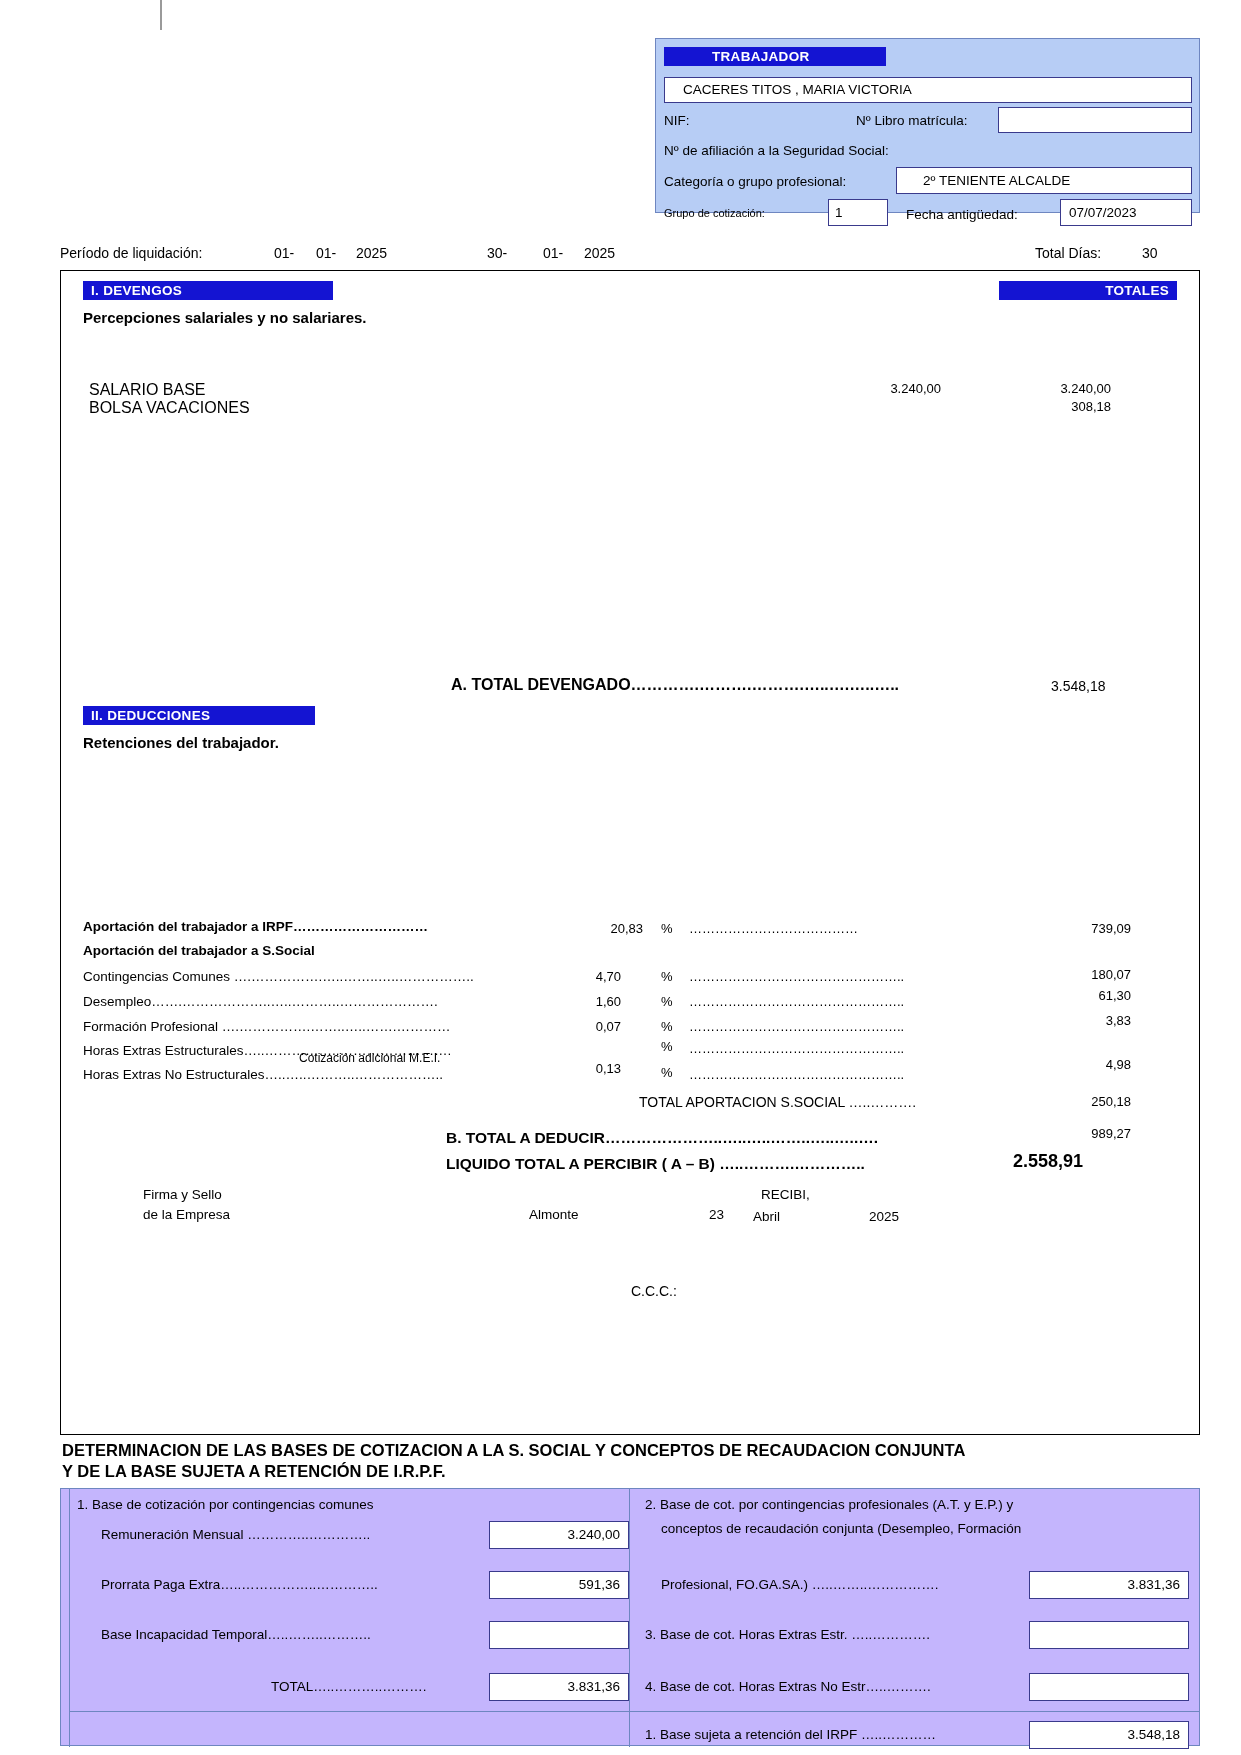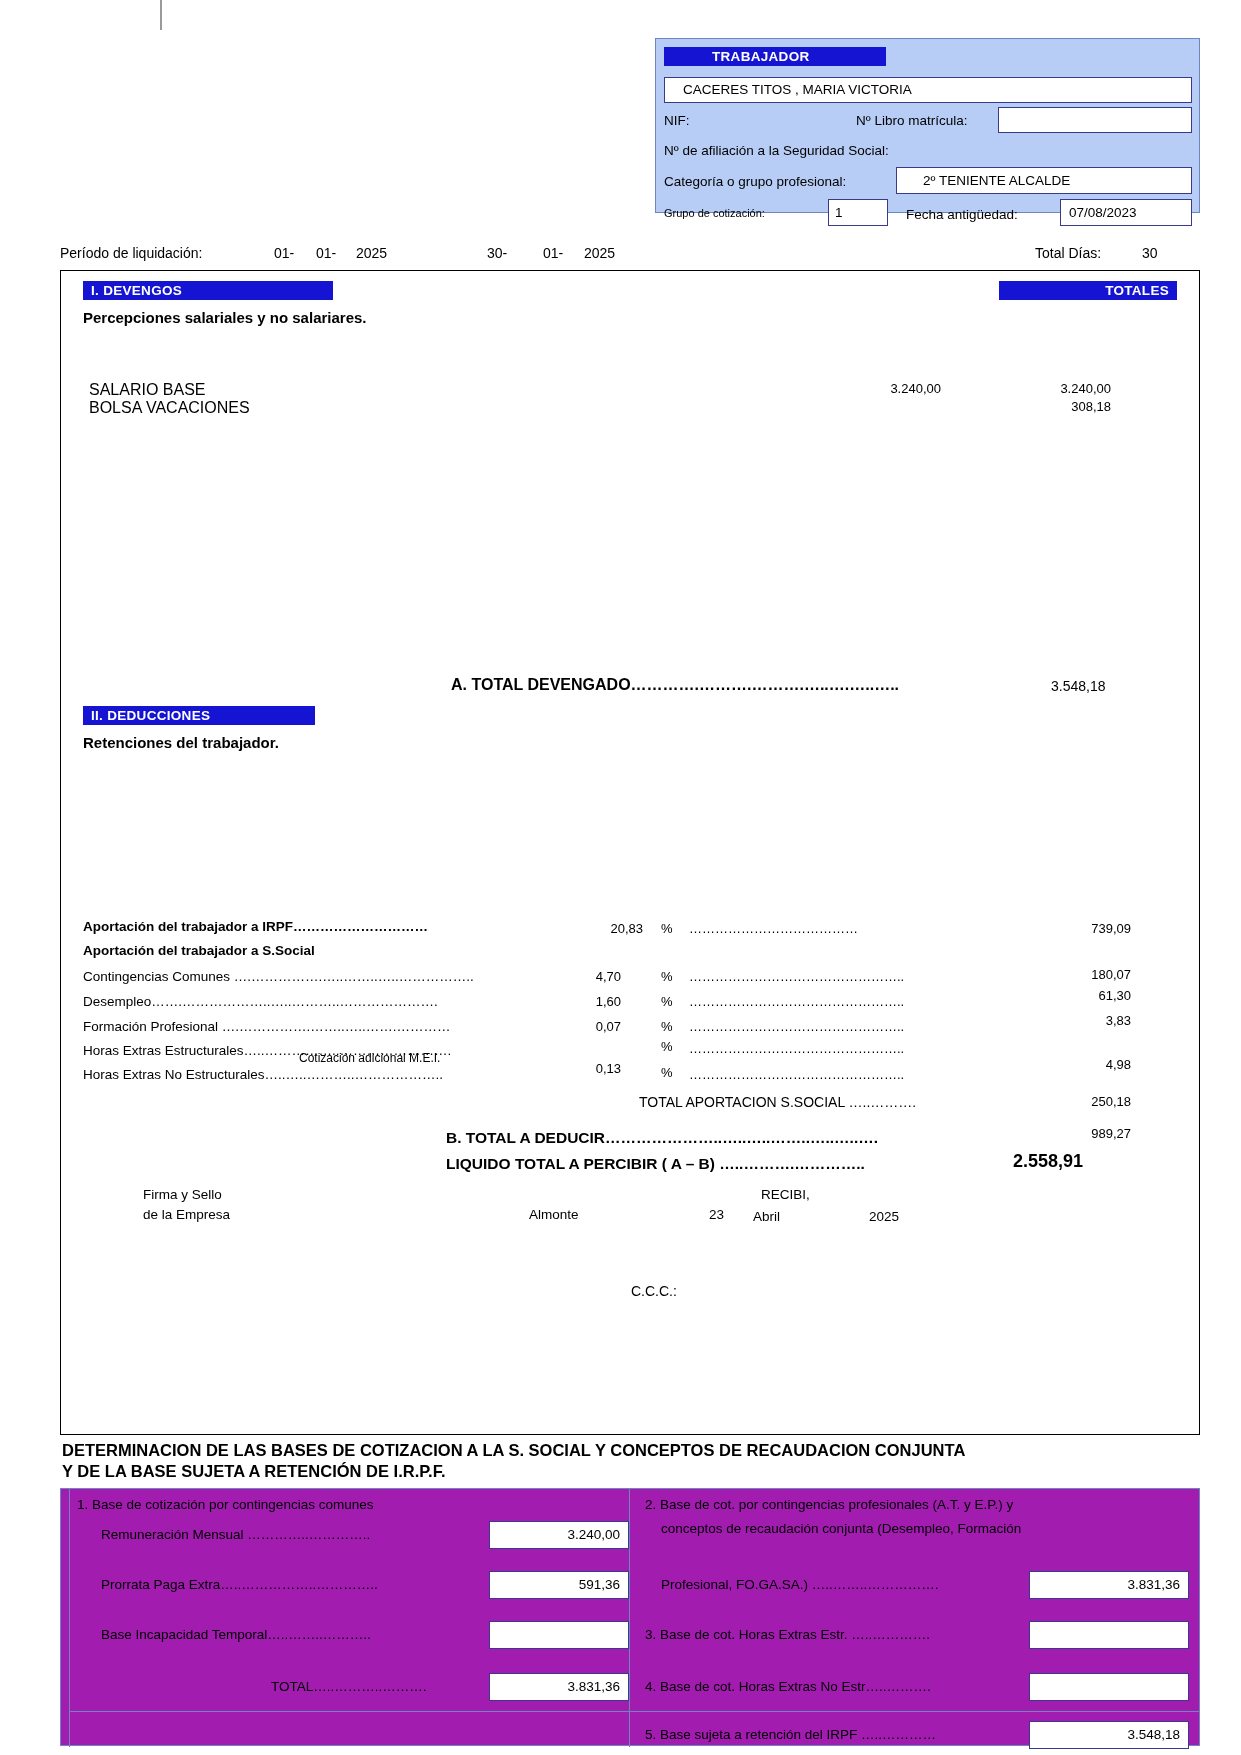--- a/index.html
+++ b/index.html
@@ -81,21 +81,21 @@
   
   .firm { position:absolute; font-size:13.5px; }
 
   
   #det-title {
     left: 62px; top: 1440px; width: 1138px;
     font-weight: bold; font-size: 16.5px; line-height: 1.25;
   }
   #bases-box {
     left: 60px; top: 1488px; width: 1140px; height: 258px;
-    background: #a21caf; border: 1px solid #6e86c0;
+    background: #c4b5fd; border: 1px solid #6e86c0;
   }
   #bases-box .t { position:absolute; font-size:13.5px; }
   #bases-box .vbox {
     position:absolute; background:#ffffff; border:1px solid #3a3a8c;
     font-size:13.5px; text-align:right; padding-right:8px; line-height: 26px; height: 28px;
   }
   .vline { position:absolute; background:#6e86c0; }
   
   #top-stub { left: 160px; top: 0px; width: 2px; height: 30px; background:#9a9a9a; }
 </style>
@@ -118,21 +118,21 @@
 
     <div class="abs" style="left:8px; top:104px; font-size:13.5px;">Nº de afiliación a la Seguridad Social:</div>
     <div class="abs" style="left:330px; top:104px; font-size:13.5px;"></div>
 
     <div class="abs" style="left:8px; top:135px; font-size:13.5px;">Categoría o grupo profesional:</div>
     <div class="abs wbox" style="left:240px; top:128px; width:296px; height:27px; line-height:25px; padding-left:26px; font-size:13.5px;">2º TENIENTE ALCALDE</div>
 
     <div class="abs" style="left:8px; top:168px; font-size:11px;">Grupo de cotización:</div>
     <div class="abs wbox" style="left:172px; top:160px; width:60px; height:27px; line-height:25px; padding-left:6px; font-size:13.5px; text-align:left;">1</div>
     <div class="abs" style="left:250px; top:168px; font-size:13.5px; font-weight:normal;">Fecha antigüedad:</div>
-    <div class="abs wbox" style="left:404px; top:160px; width:132px; height:27px; line-height:25px; padding-left:8px; font-size:13.5px; text-align:left;">07/08/2023</div>
+    <div class="abs wbox" style="left:404px; top:160px; width:132px; height:27px; line-height:25px; padding-left:8px; font-size:13.5px; text-align:left;">07/07/2023</div>
   </div>
 
   <div class="abs" id="periodo-row">
     <span class="abs" style="left:0px; top:0px;">Período de liquidación:</span>
     <span class="abs" style="left:214px; top:0px;">01-</span>
     <span class="abs" style="left:256px; top:0px;">01-</span>
     <span class="abs" style="left:296px; top:0px;">2025</span>
     <span class="abs" style="left:427px; top:0px;">30-</span>
     <span class="abs" style="left:483px; top:0px;">01-</span>
     <span class="abs" style="left:524px; top:0px;">2025</span>
@@ -249,17 +249,17 @@
     <div class="t" style="left:600px; top:32px;">conceptos de recaudación conjunta (Desempleo, Formación</div>
     <div class="t" style="left:600px; top:88px;">Profesional, FO.GA.SA.) …..……..…………….</div>
     <div class="vbox" style="left:968px; top:82px; width:160px;">3.831,36</div>
 
     <div class="t" style="left:584px; top:138px;">3. Base  de cot. Horas Extras Estr. …..………….</div>
     <div class="vbox" style="left:968px; top:132px; width:160px;"></div>
 
     <div class="t" style="left:584px; top:190px;">4. Base de cot. Horas Extras No Estr…..……….</div>
     <div class="vbox" style="left:968px; top:184px; width:160px;"></div>
 
-    <div class="t" style="left:584px; top:238px;">5. Base sujeta a retención del IRPF …..…………</div>
+    <div class="t" style="left:584px; top:238px;">1. Base sujeta a retención del IRPF …..…………</div>
     <div class="vbox" style="left:968px; top:232px; width:160px;">3.548,18</div>
   </div>
 
 </div>
 
 </body></html>

